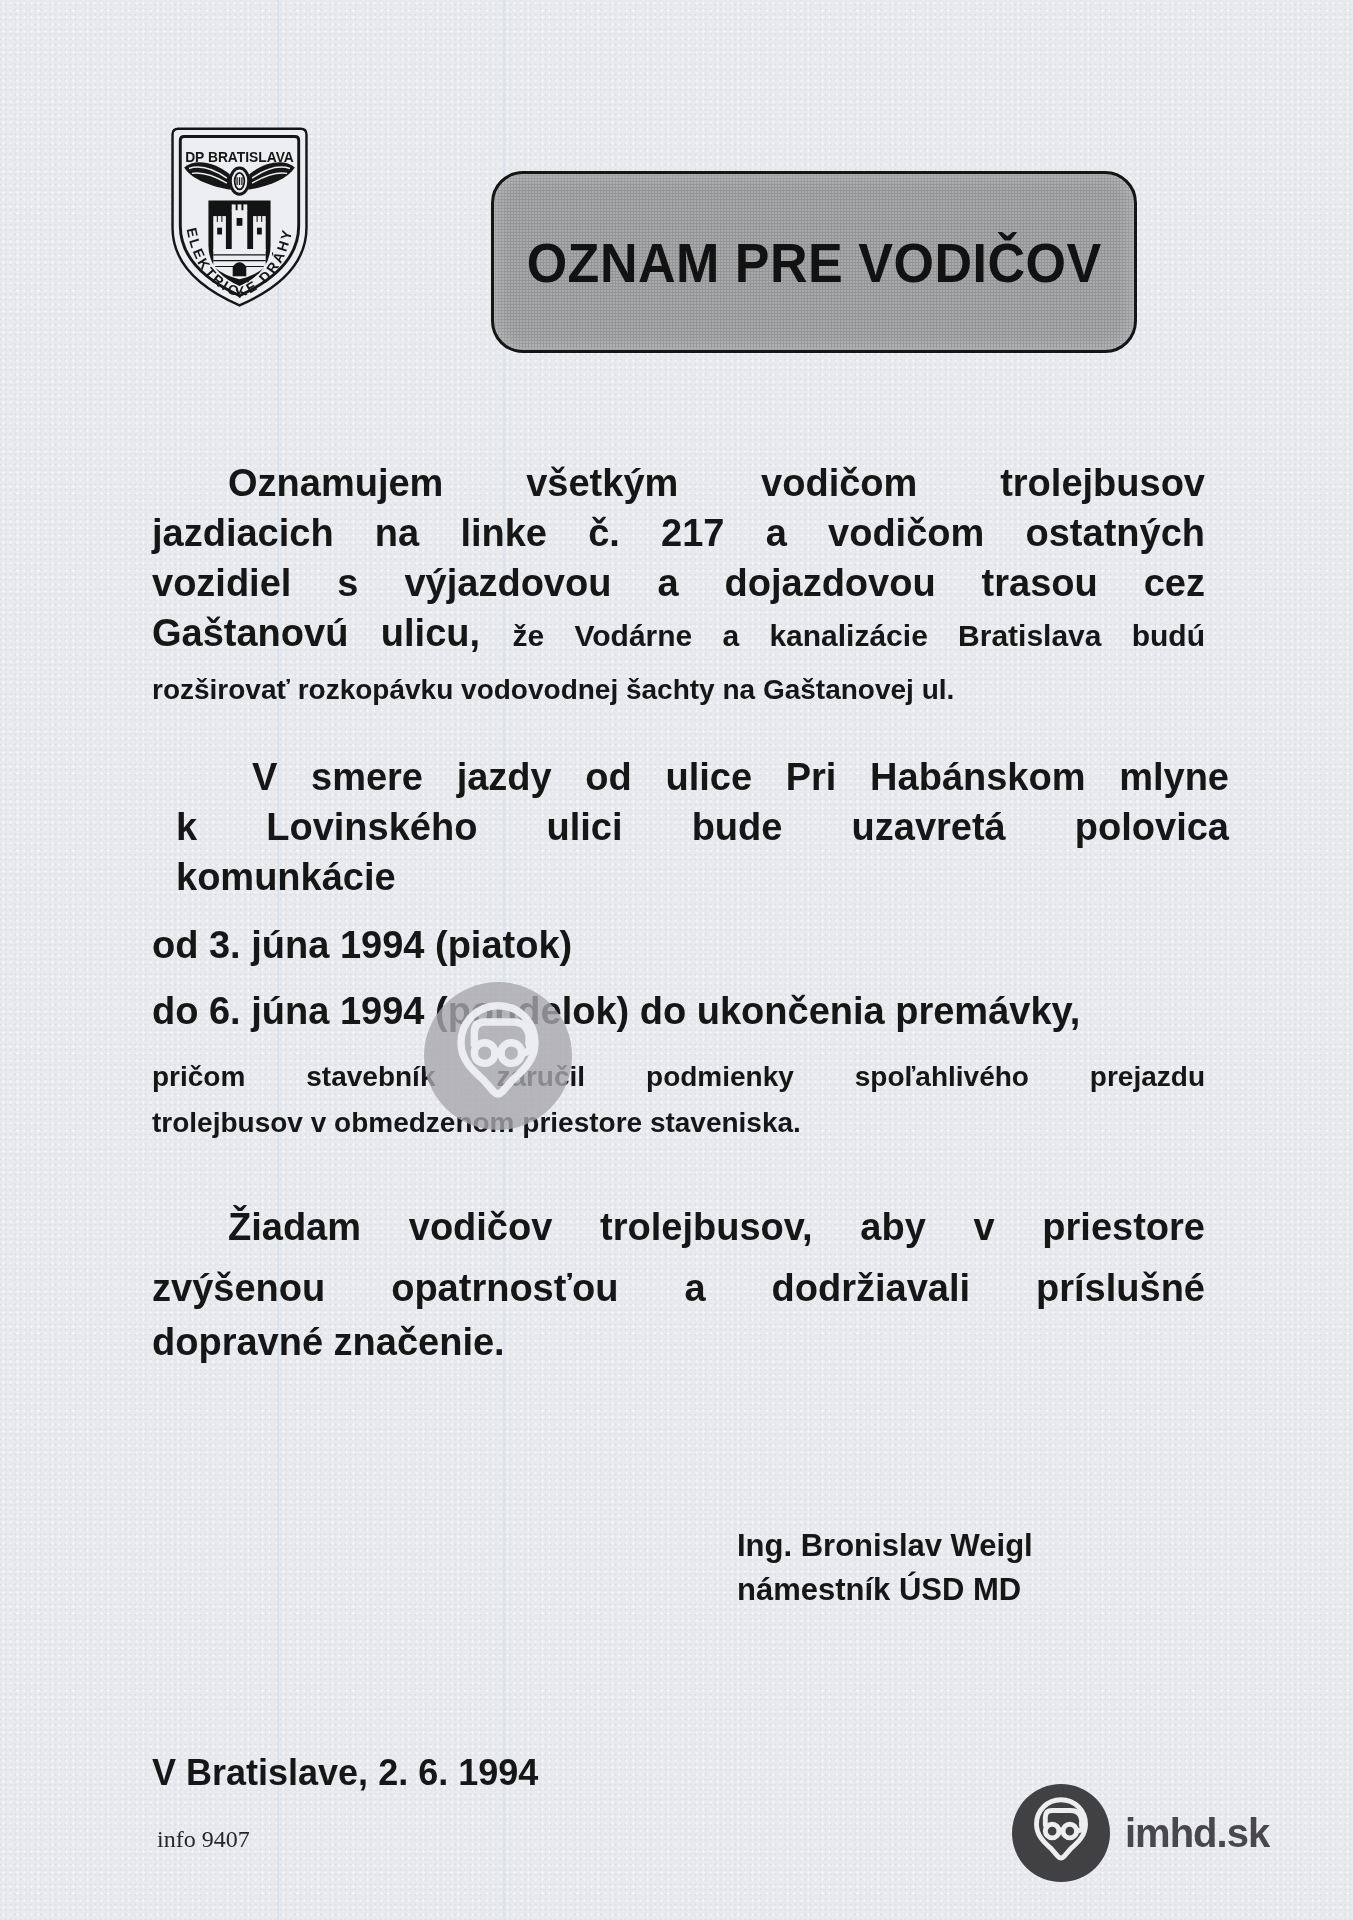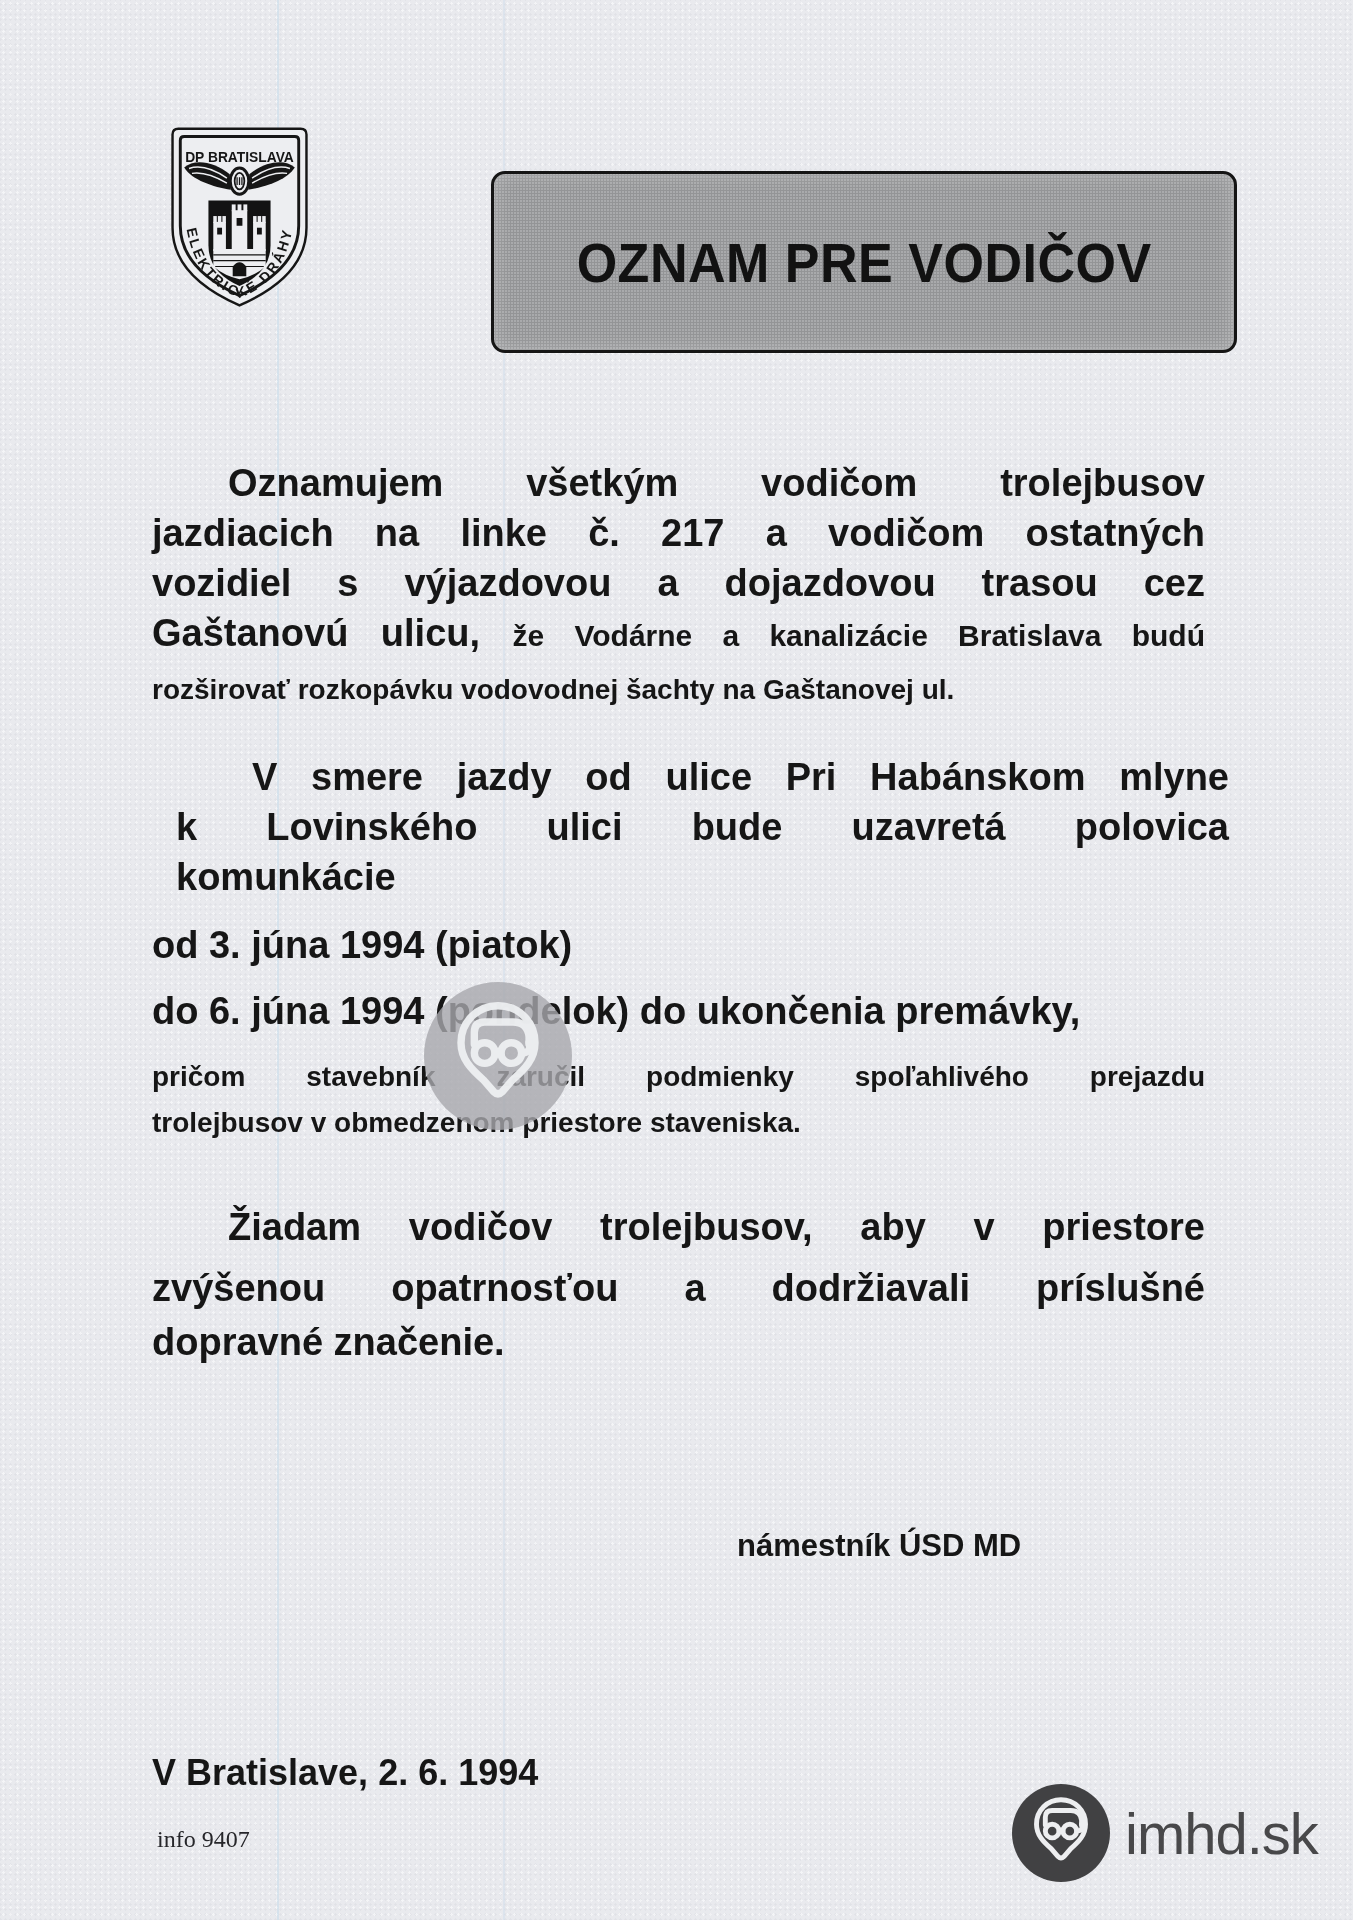--- a/index.html
+++ b/index.html
@@ -17,23 +17,23 @@
     font-family:"Liberation Sans", sans-serif;
     color:#161616;
   }
   .scanline{position:absolute;top:0;bottom:0;width:2px;pointer-events:none;}
   .scanline.a{left:277px;background:rgba(165,205,235,.28);}
   .scanline.b{left:503px;background:rgba(165,205,235,.18);}
 
   .logo{position:absolute;left:157px;top:120px;width:165px;height:196px;}
 
   .banner{
-    position:absolute;left:491px;top:171px;width:746px;height:182px;
+    position:absolute;left:491px;top:171px;width:646px;height:182px;
     box-sizing:border-box;
-    border:3px solid #151515;border-radius:14px;
+    border:3px solid #151515;border-radius:32px;
     background-color:#a9aaac;
     background-image:radial-gradient(rgba(70,70,74,.22) 1px, transparent 1.3px);
     background-size:3px 3px;
     display:flex;align-items:center;justify-content:center;
     box-shadow:inset 0 0 18px rgba(255,255,255,.25);
   }
   .banner .title{
     font-size:56px;font-weight:700;letter-spacing:.5px;color:#121212;
     white-space:nowrap;transform:scaleX(.93);
   }
@@ -48,21 +48,21 @@
   span.t-lg{font-size:38px;font-weight:700;}
   span.t-sm{font-size:30px;font-weight:700;}
 
   .signature{position:absolute;left:737px;top:1524px;font-weight:700;font-size:31px;line-height:44px;}
   .dateline{position:absolute;left:152px;top:1752px;font-weight:700;font-size:36px;}
   .info{position:absolute;left:157px;top:1826px;font-family:"Liberation Serif", serif;font-size:24px;font-weight:400;color:#26262a;}
 
   .watermark{position:absolute;left:424px;top:982px;width:148px;height:148px;pointer-events:none;}
 
   .imhd{position:absolute;left:1012px;top:1784px;height:98px;display:flex;align-items:center;gap:15px;}
-  .imhd .wordmark{font-size:58px;font-weight:400;color:#48484a;letter-spacing:-1px;}
+  .imhd .wordmark{font-size:40px;font-weight:700;color:#48484a;letter-spacing:-1px;}
 </style>
 </head>
 <body>
 
 <div class="paper">
 
   <div class="scanline a"></div>
   <div class="scanline b"></div>
 
   <svg class="logo" viewBox="0 0 170 200">
@@ -149,20 +149,21 @@
     <span class="line sm">trolejbusov v obmedzenom priestore staveniska.</span>
   </div>
 
   <div class="tblock" style="top:1200px;">
     <span class="line lg just indent" style="line-height:54px;">Žiadam vodičov trolejbusov, aby v priestore</span>
     <span class="line lg just" style="line-height:54px;margin-top:7px;">zvýšenou opatrnosťou a dodržiavali príslušné</span>
     <span class="line lg" style="line-height:54px;">dopravné značenie.</span>
   </div>
 
   <div class="signature">
+    <span class="line">Ing. Bronislav Weigl</span>
     <span class="line">námestník ÚSD MD</span>
   </div>
 
   <div class="dateline">V Bratislave, 2. 6. 1994</div>
 
   <div class="info">info 9407</div>
 
   <svg class="watermark" viewBox="0 0 100 100">
     <circle cx="50" cy="50" r="50" fill="#a7a8ac" opacity="0.8"></circle>
     <g fill="none" stroke="#eef0f2" stroke-width="5" stroke-linecap="round" stroke-linejoin="round" opacity="0.95">

